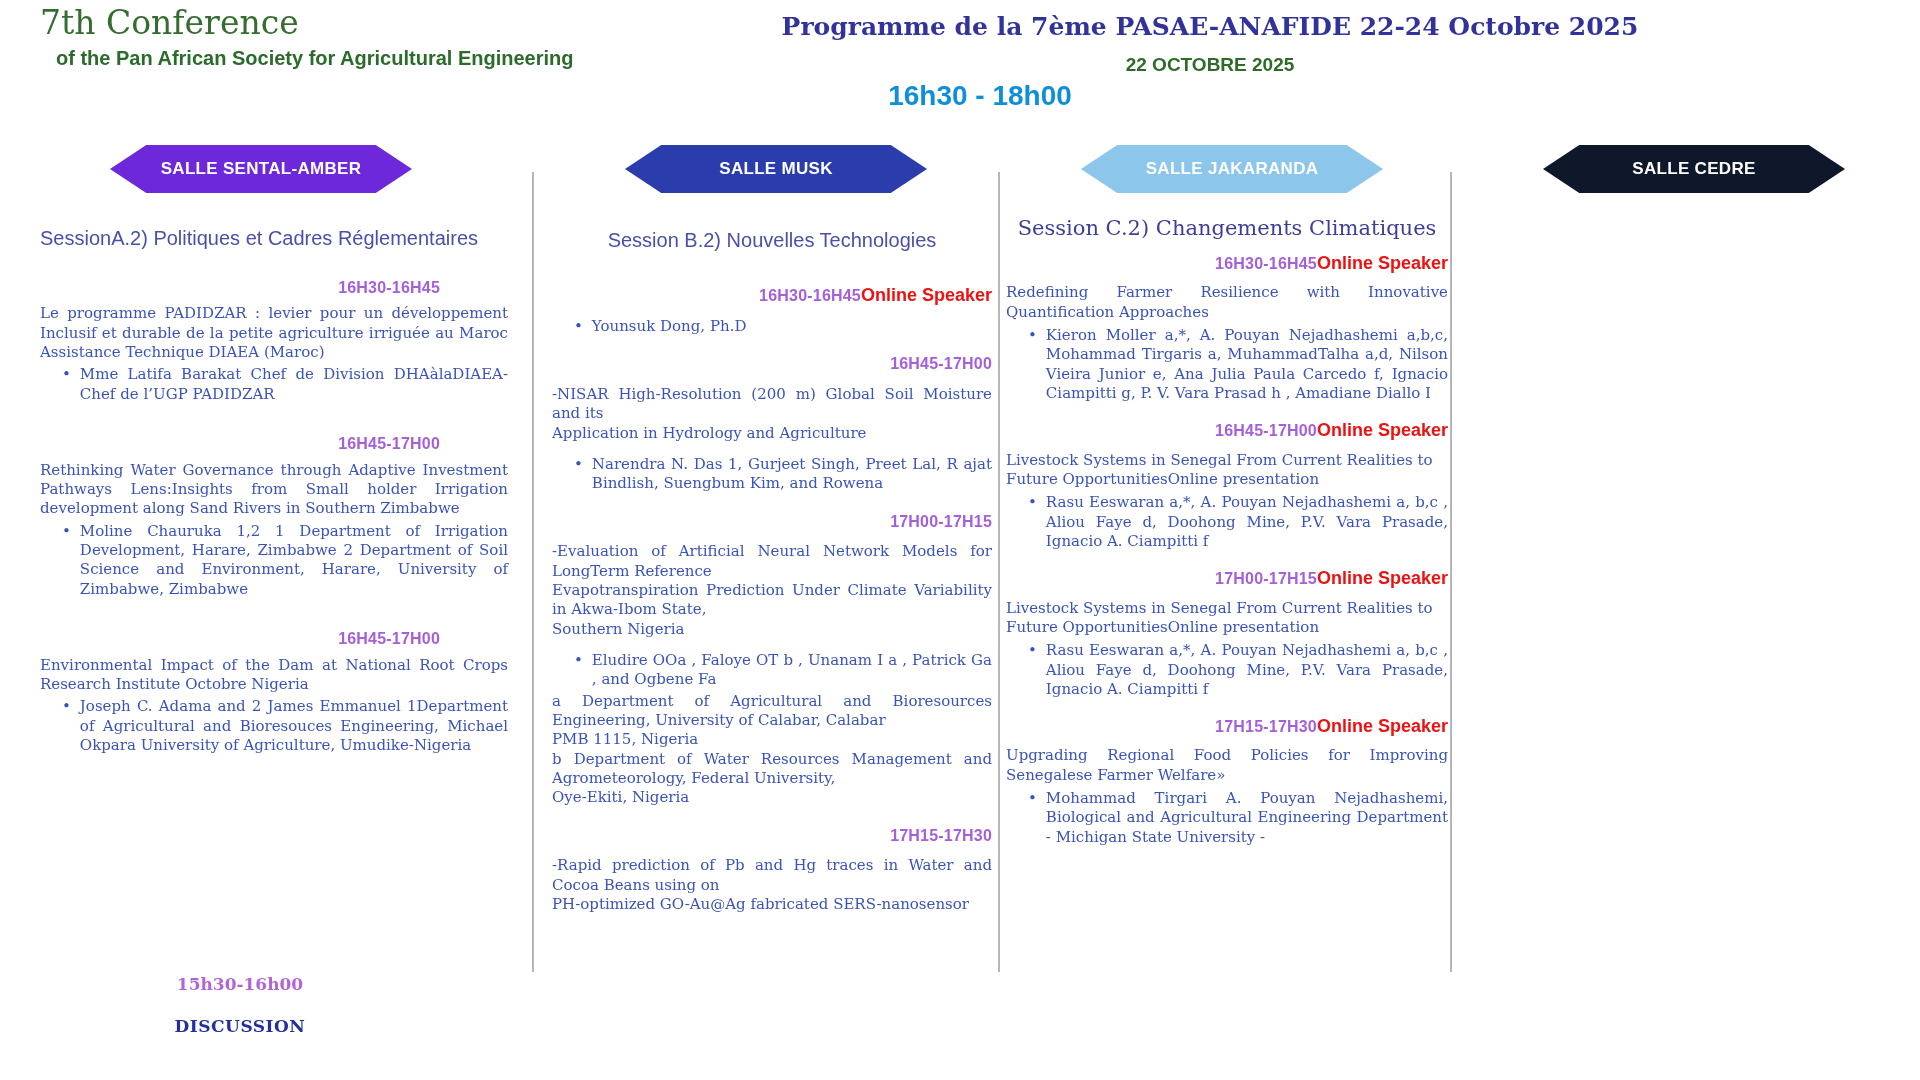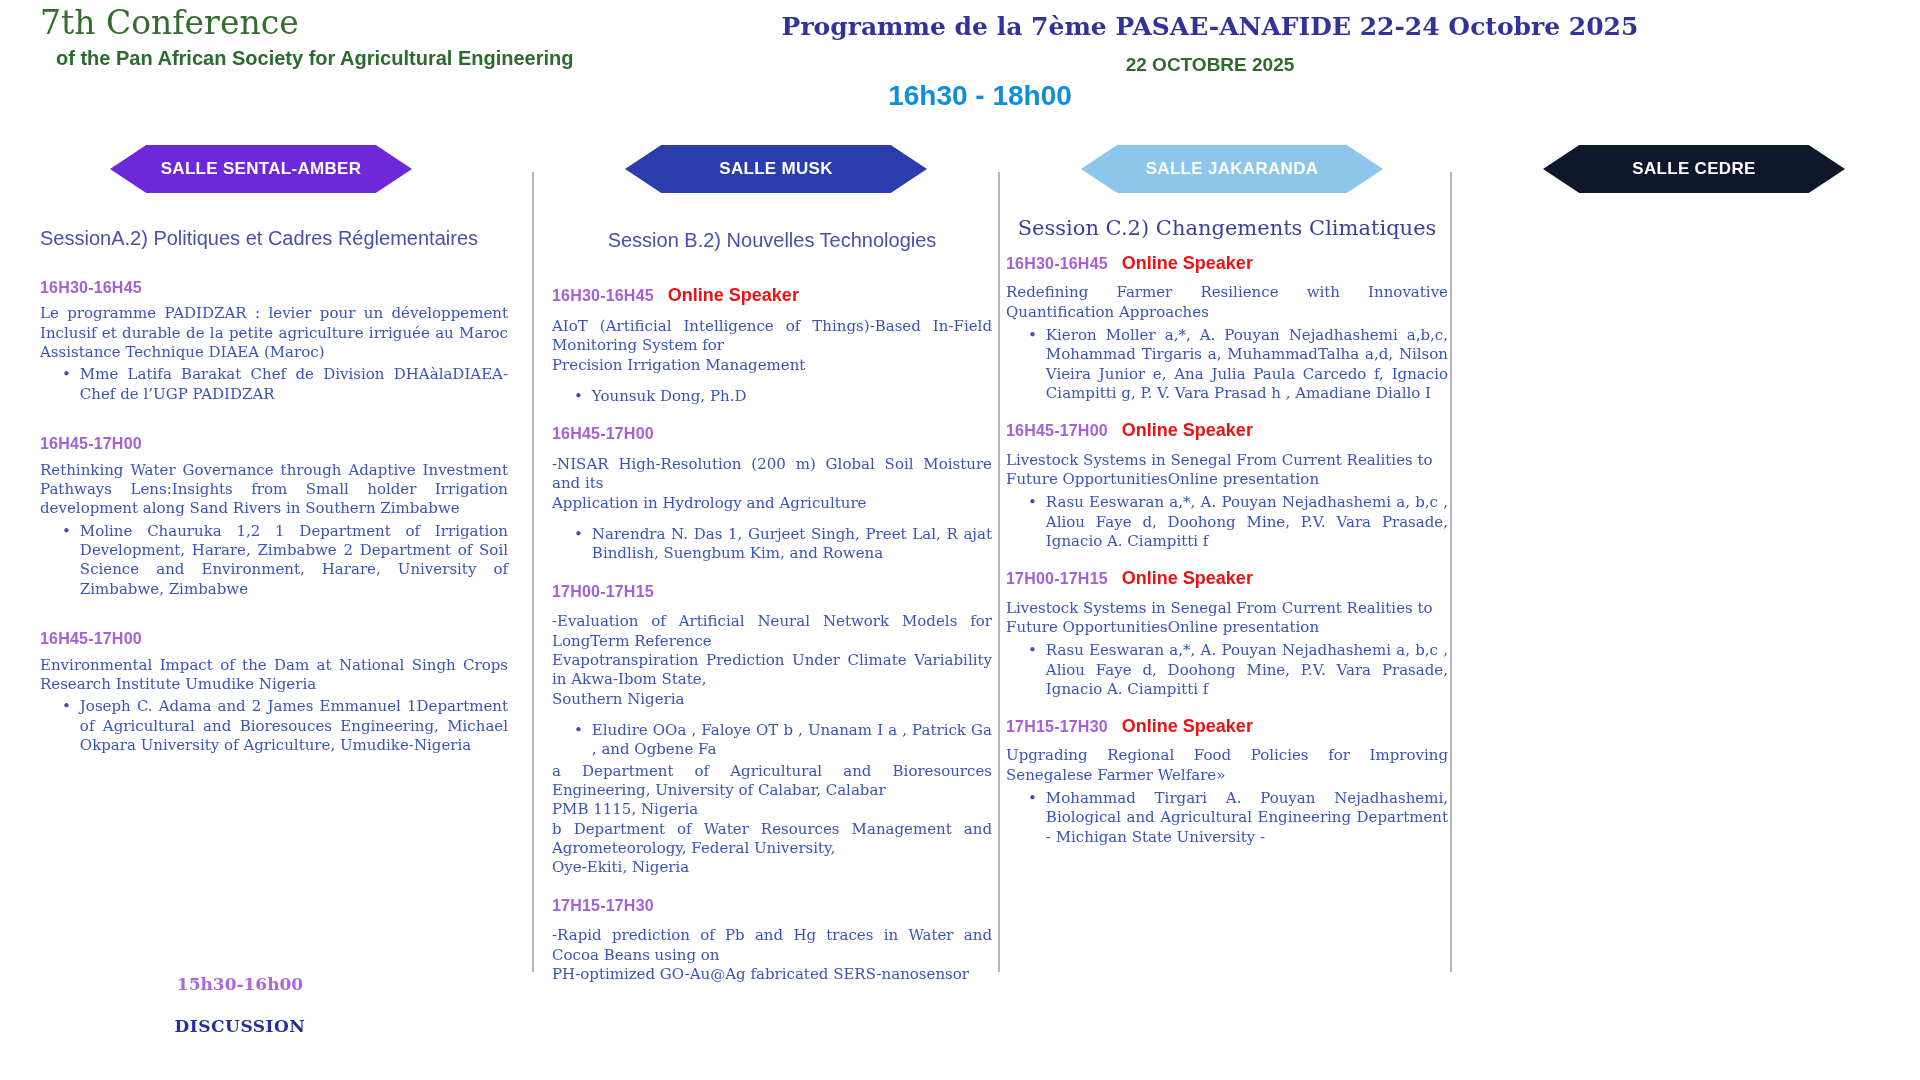--- a/index.html
+++ b/index.html
@@ -39,21 +39,21 @@
   .c2{left:552px;top:228px;width:440px;}
   .c3{left:1006px;top:215px;width:442px;}
 
   .session-title{font-family:"Liberation Sans",sans-serif;font-weight:400;font-size:20px;
                  color:#4a4fa8;margin:0;}
   .c1 .session-title{margin-bottom:26px;text-align:left;}
   .c2 .session-title{margin-bottom:30px;text-align:center;}
   .session-title.serif{font-family:"DejaVu Serif",serif;font-size:21px;color:#3d3e99;
                        text-align:center;margin-bottom:10px;}
 
-  .time-row{display:flex;justify-content:flex-start;align-items:baseline;gap:14px;
+  .time-row{display:flex;justify-content:flex-end;align-items:baseline;
             font-family:"Liberation Sans",sans-serif;margin-top:6px;}
   .c1 .time-row{width:400px;margin-bottom:6px;}
   .c2 .time-row{margin-bottom:10px;}
   .c3 .time-row{margin-bottom:8px;}
   .time{color:#a55fd9;font-weight:700;font-size:16px;letter-spacing:.2px;}
   .tag{color:#ec1212;font-weight:700;font-size:18px;}
 
   .stitle{margin:0;text-align:justify;white-space:pre-line;}
   .c2 .stitle{margin-bottom:12px;}
   .c3 .stitle{margin-bottom:4px;}
@@ -124,43 +124,41 @@
       <div class="bullet">
         <span class="dot">•</span>
         <span class="bt">Moline Chauruka 1,2 1 Department of Irrigation Development, Harare, Zimbabwe 2 Department of Soil Science and Environment, Harare, University of Zimbabwe, Zimbabwe</span>
       </div>
     </div>
 
     <div class="slot">
       <div class="time-row">
         <span class="time">16H45-17H00</span>
       </div>
-      <p class="stitle">Environmental Impact of the Dam at National Singh Crops Research Institute Umudike Nigeria</p>
+      <p class="stitle">Environmental Impact of the Dam at National Root Crops Research Institute Octobre Nigeria</p>
       <div class="bullet">
         <span class="dot">•</span>
         <span class="bt">Joseph C. Adama and 2 James Emmanuel 1Department of Agricultural and Bioresouces Engineering, Michael Okpara University of Agriculture, Umudike-Nigeria</span>
       </div>
     </div>
 
     <div class="c1-footer">
       <div class="ftime">15h30-16h00</div>
       <div class="flabel">DISCUSSION</div>
     </div>
   </div>
 
   <div class="col c2">
     <h3 class="session-title">Session B.2) Nouvelles Technologies</h3>
 
     <div class="slot">
       <div class="time-row">
         <span class="time">16H30-16H45</span>
         <span class="tag">Online Speaker</span>
       </div>
-      <p class="stitle">AIoT (Artificial Intelligence of Things)-Based In-Field Monitoring System for
-Precision Irrigation Management</p>
       <div class="bullet">
         <span class="dot">•</span>
         <span class="bt">Younsuk Dong, Ph.D</span>
       </div>
     </div>
 
     <div class="slot">
       <div class="time-row">
         <span class="time">16H45-17H00</span>
       </div>

